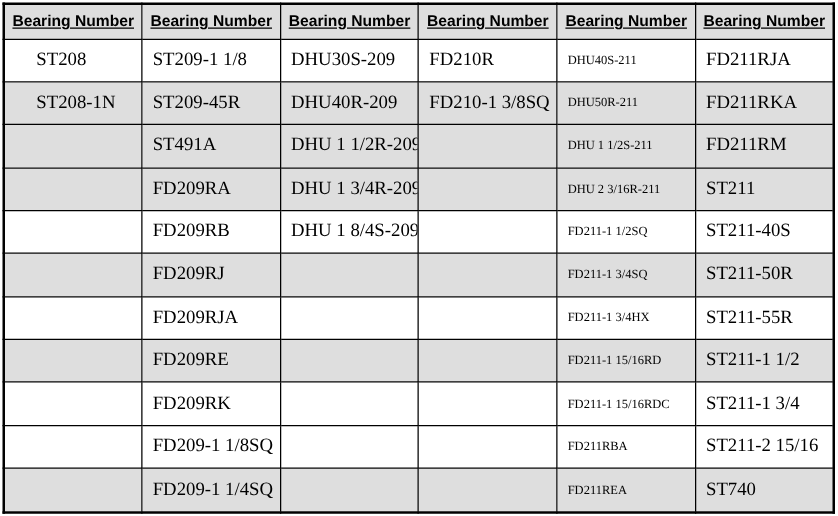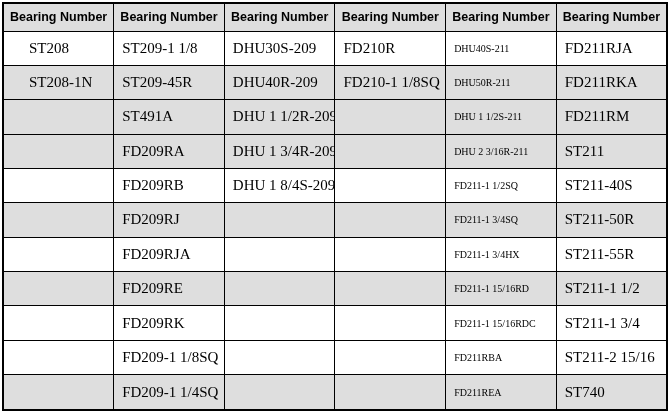--- a/index.html
+++ b/index.html
@@ -37,20 +37,21 @@
     vertical-align: middle;
     color: var(--text-color, #000);
   }
   th {
     font-family: "Liberation Sans", sans-serif;
     font-weight: bold;
     font-size: 12.5px;
     text-align: center;
     background: var(--header-bg, #dedede);
     height: 28px;
+    text-decoration: underline;
   }
   td {
     font-family: "Liberation Serif", serif;
     font-size: 15px;
     text-align: left;
     padding: 0 2px 0 8px;
   }
   td.col-0 { padding-left: 25px; }
   td.col-4 { font-size: 10px; }
   tr.stripe td { background: var(--stripe-bg, #dedede); }
@@ -77,21 +78,21 @@
           <td class="col-1">ST209-1 1/8</td>
           <td class="col-2">DHU30S-209</td>
           <td class="col-3">FD210R</td>
           <td class="col-4">DHU40S-211</td>
           <td class="col-5">FD211RJA</td>
         </tr>
         <tr class="stripe">
           <td class="col-0">ST208-1N</td>
           <td class="col-1">ST209-45R</td>
           <td class="col-2">DHU40R-209</td>
-          <td class="col-3">FD210-1 1/8SQ</td>
+          <td class="col-3">FD210-1 3/8SQ</td>
           <td class="col-4">DHU50R-211</td>
           <td class="col-5">FD211RKA</td>
         </tr>
         <tr class="stripe">
           <td class="col-0"></td>
           <td class="col-1">ST491A</td>
           <td class="col-2">DHU 1 1/2R-209</td>
           <td class="col-3"></td>
           <td class="col-4">DHU 1 1/2S-211</td>
           <td class="col-5">FD211RM</td>

